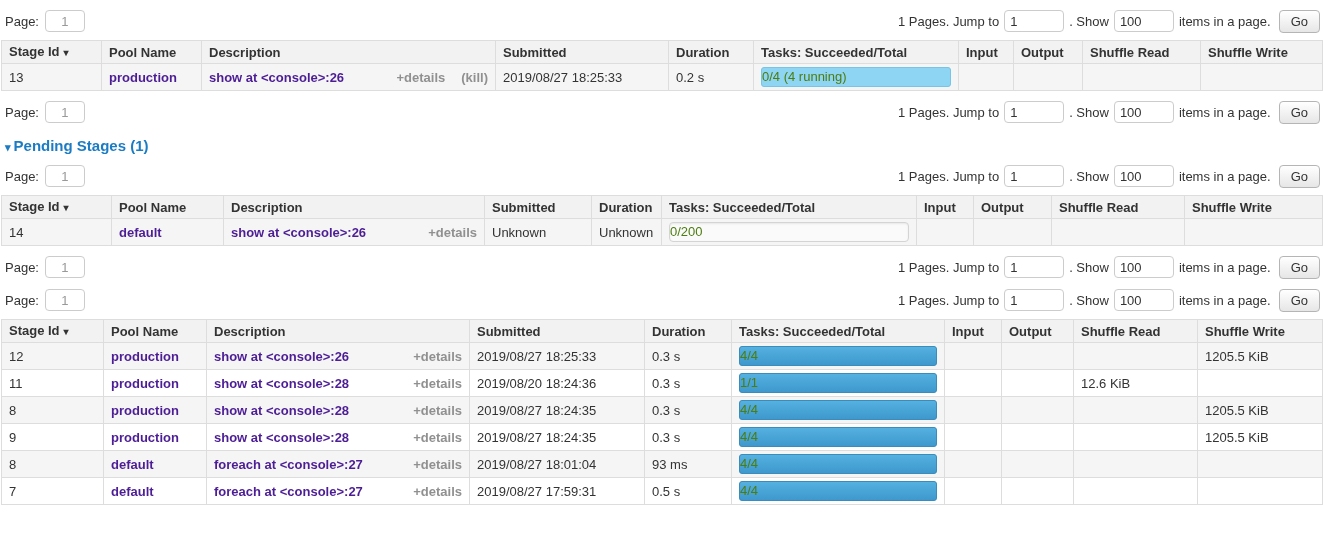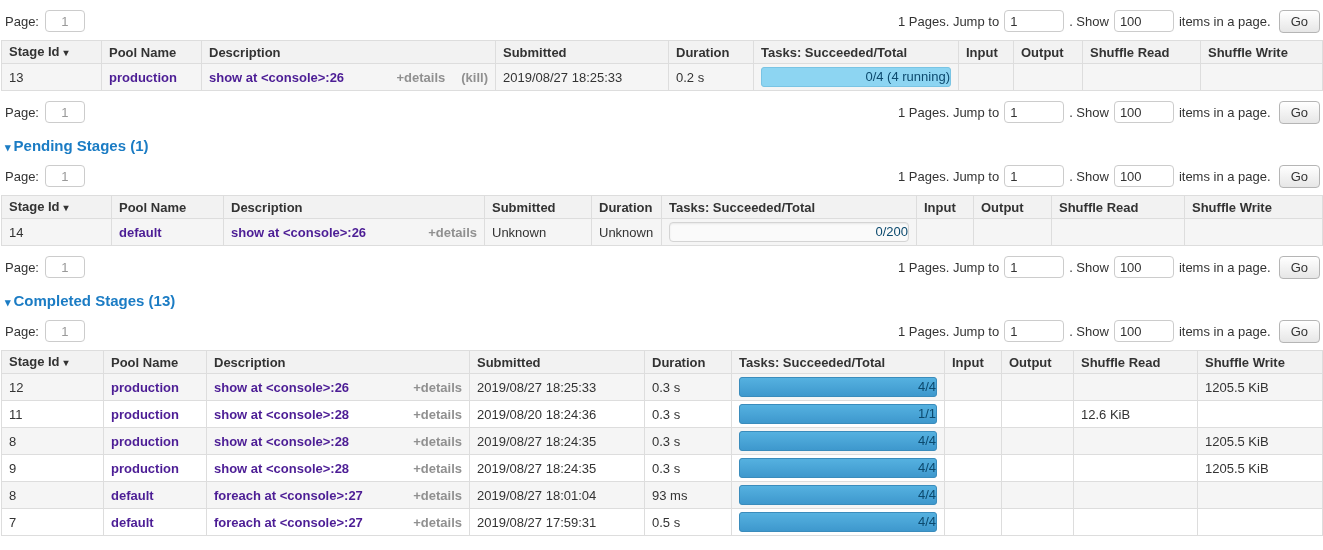--- a/index.html
+++ b/index.html
@@ -52,21 +52,21 @@
     position:relative;height:18px;border:1px solid #d4d4d4;border-radius:4px;
     background:#fafafa;box-shadow:inset 0 1px 2px rgba(0,0,0,0.08);
   }
   .bar{position:absolute;left:0;top:0;bottom:0;width:100%;border-radius:3px;}
   .bar.running{background:#8dd5f2;border:1px solid #79c4e4;margin:-1px;}
   .bar.done{
     background:linear-gradient(#55b1e0,#3e98cd);
     border:1px solid #3a8cbc;margin:-1px;
   }
   .ptext{
-    position:relative;text-align:right;line-height:18px;font-size:13px;color:#0c4a6e;margin-left:32px;
+    position:relative;text-align:left;line-height:18px;font-size:13px;color:#4d7c0f;
   }
 </style>
 </head>
 <body>
 
 <div class="page">
 
   <div class="section">
 
   <div class="pager">
@@ -242,23 +242,20 @@
       <span>. Show</span>
       <input class="num-input show-input" value="100" style="">
       <span>items in a page.</span>
       <button class="go-btn">Go</button>
     </div>
   </div>
 
   </div>
 
   <div class="section">
-    <div class="heading">
-      <span class="tri">▾</span><span>Completed Stages (13)</span>
-    </div>
 
   <div class="pager">
     <div class="pager-left">
       <span>Page:</span>
       <input class="num-input page-input" value="1" style="">
     </div>
     <div class="pager-right">
       <span>1 Pages. Jump to</span>
       <input class="num-input jump-input" value="1" style="">
       <span>. Show</span>

